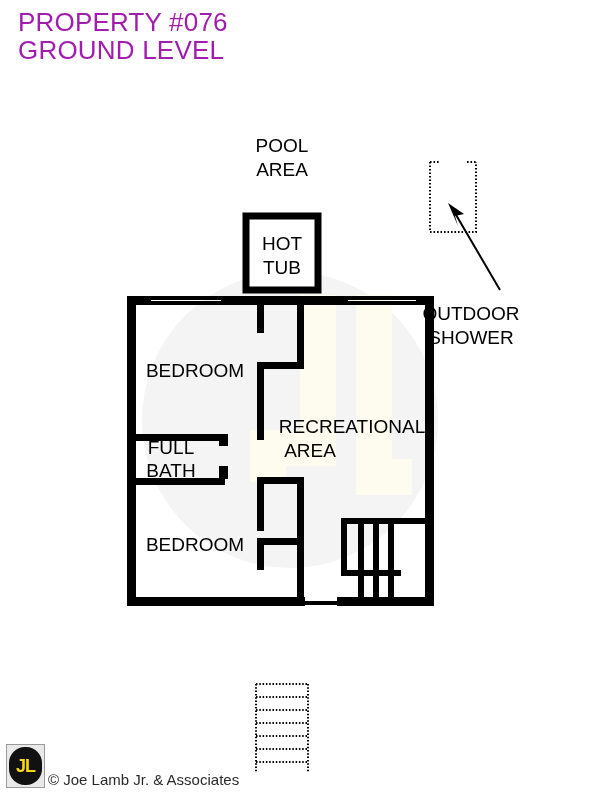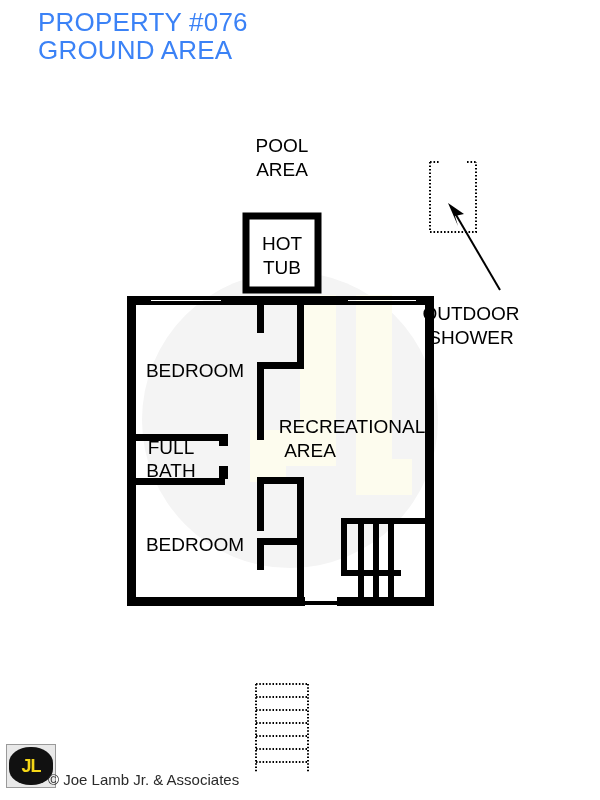--- a/index.html
+++ b/index.html
@@ -24,22 +24,21 @@
   #titleblock {
     position: absolute;
     left: 18px;
     top: 8px;
     line-height: 1.08;
   }
   #titleblock .tline {
     font-size: 26px;
     letter-spacing: 0.2px;
     white-space: nowrap;
-    color: #3b82f6;
-    margin-left: 20px;
+    color: #a21caf;
   }
   #plansvg {
     position: absolute;
     left: 0;
     top: 0;
   }
   .plan-label {
     font-family: "Liberation Sans", sans-serif;
     fill: #000;
   }
@@ -47,21 +46,21 @@
     position: absolute;
     left: 0;
     bottom: 0;
     width: 600px;
     height: 62px;
   }
   #logo {
     position: absolute;
     left: 6px;
     bottom: 12px;
-    width: 50px;
+    width: 39px;
     height: 44px;
     background: #e9e9e9;
     border: 1px solid #9a9a9a;
     box-sizing: border-box;
     padding: 2px;
   }
   #logo .oval {
     width: 100%;
     height: 100%;
     background: #111111;
@@ -88,21 +87,21 @@
     margin-top: 28px;
   }
 </style>
 </head>
 <body>
 
 <div id="page">
 
   <div id="titleblock">
     <div class="tline">PROPERTY #076</div>
-    <div class="tline">GROUND AREA</div>
+    <div class="tline">GROUND LEVEL</div>
   </div>
 
   <svg id="plansvg" width="600" height="800" viewBox="0 0 600 800">
 
     <g>
       <circle cx="290" cy="420" r="148" fill="#f4f4f4"></circle>
 
       <g fill="#fdfcee">
         <rect x="300" y="295" width="36" height="170"></rect>
         <rect x="250" y="430" width="86" height="36"></rect>

